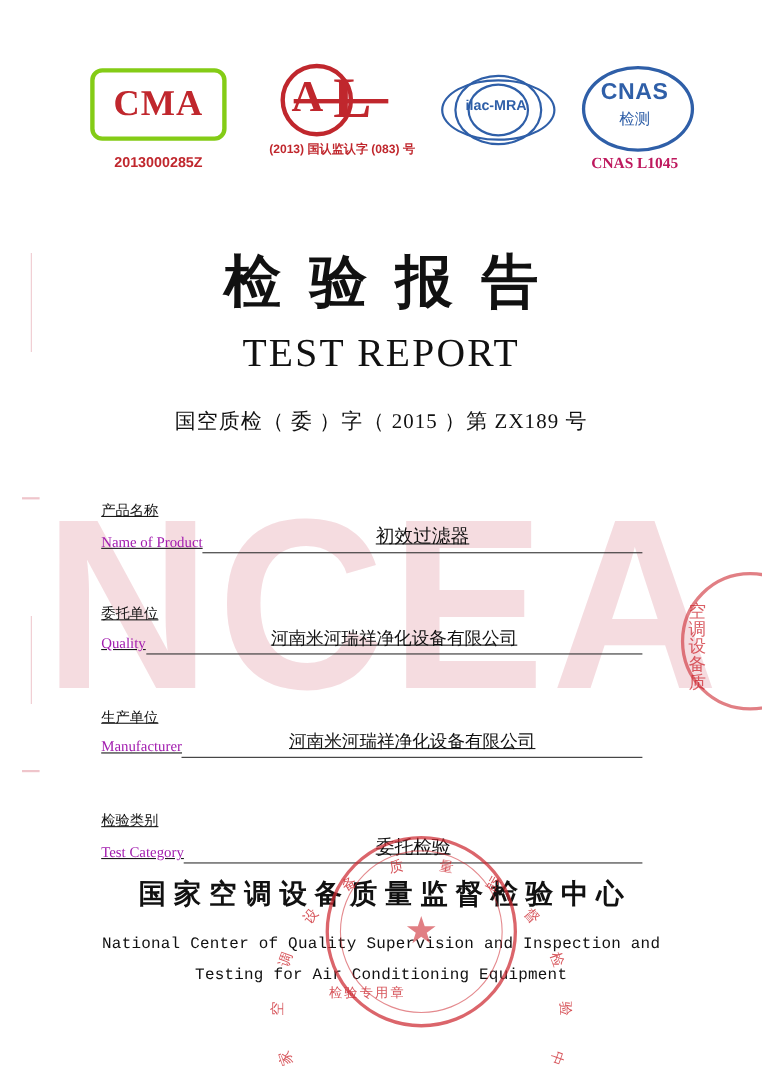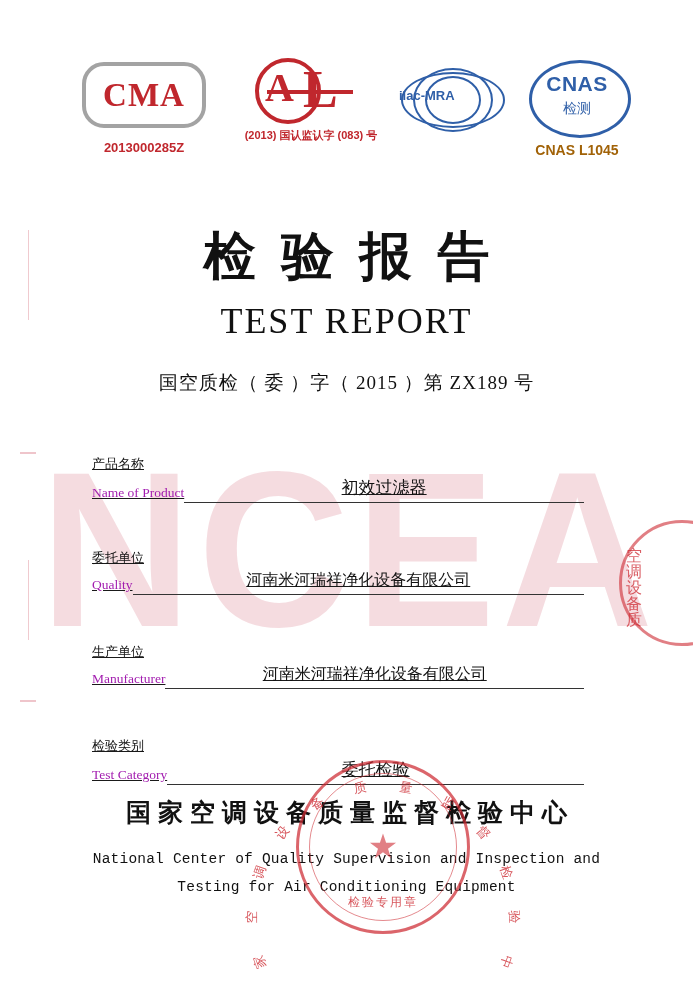--- a/index.html
+++ b/index.html
@@ -74,22 +74,22 @@
     font-weight: bold;
     color: #c0272d;
     white-space: nowrap;
   }
 
   
   .cma { left: 74px; top: 0; width: 140px; }
   .cma-mark {
     width: 116px; height: 58px;
     margin: 0 auto;
-    border: 4px solid #a3a3a3;
-    border-radius: 22px;
+    border: 4px solid #84cc16;
+    border-radius: 11px;
     position: relative;
   }
   .cma-mark span {
     position: absolute;
     left: 0; right: 0; top: 50%;
     transform: translateY(-50%);
     font-family: "Liberation Serif", serif;
     font-weight: bold;
     font-size: 33px;
     letter-spacing: 1px;
@@ -151,21 +151,21 @@
   }
   .ilac-oval.o2 { left: 14px; top: 2px; width: 76px; height: 60px; }
   .ilac-oval.o3 { left: 26px; top: 10px; width: 52px; height: 44px; }
   .ilac-txt {
     position: absolute;
     left: 0; right: 0; top: 22px;
     font-family: "Liberation Sans", sans-serif;
     font-weight: bold;
     font-size: 13px;
     color: #2f5fa8;
-    text-align: left;
+    text-align: center;
   }
 
   
   .cnas { left: 502px; top: -4px; width: 150px; }
   .cnas-mark {
     width: 108px; height: 84px;
     margin: 0 auto;
     position: relative;
   }
   .cnas-circle {
@@ -186,24 +186,24 @@
     letter-spacing: 0.5px;
   }
   .cnas-sub {
     position: absolute;
     left: 0; right: 0; top: 42px;
     font-size: 14px;
     color: #2f5fa8;
     text-align: center;
   }
   .cnas-cap {
-    font-family: Liberation Sans, sans-serif;
+    font-family: Liberation Serif, serif;
     font-weight: bold;
     font-size: 14px;
-    color: #a16207;
+    color: #be185d;
     margin-top: 0px;
   }
 
   
   .title-cn {
     position: absolute;
     top: 222px;
     left: 0; width: 693px;
     text-align: center;
     font-family: "Liberation Serif", serif;
@@ -342,21 +342,21 @@
     position: absolute;
     left: 50%;
     top: 50%;
     transform-origin: 0 70px;
     white-space: nowrap;
   }
   .seal-bottom {
     position: absolute;
     left: 0; right: 0;
     bottom: 20px;
-    text-align: center;
+    text-align: left;
     font-family: "Liberation Sans", sans-serif;
     font-size: 12px;
     color: rgba(205, 42, 50, 0.8);
     letter-spacing: 2px;
   }
 
   
   .seal-right {
     position: absolute;
     right: -52px;

